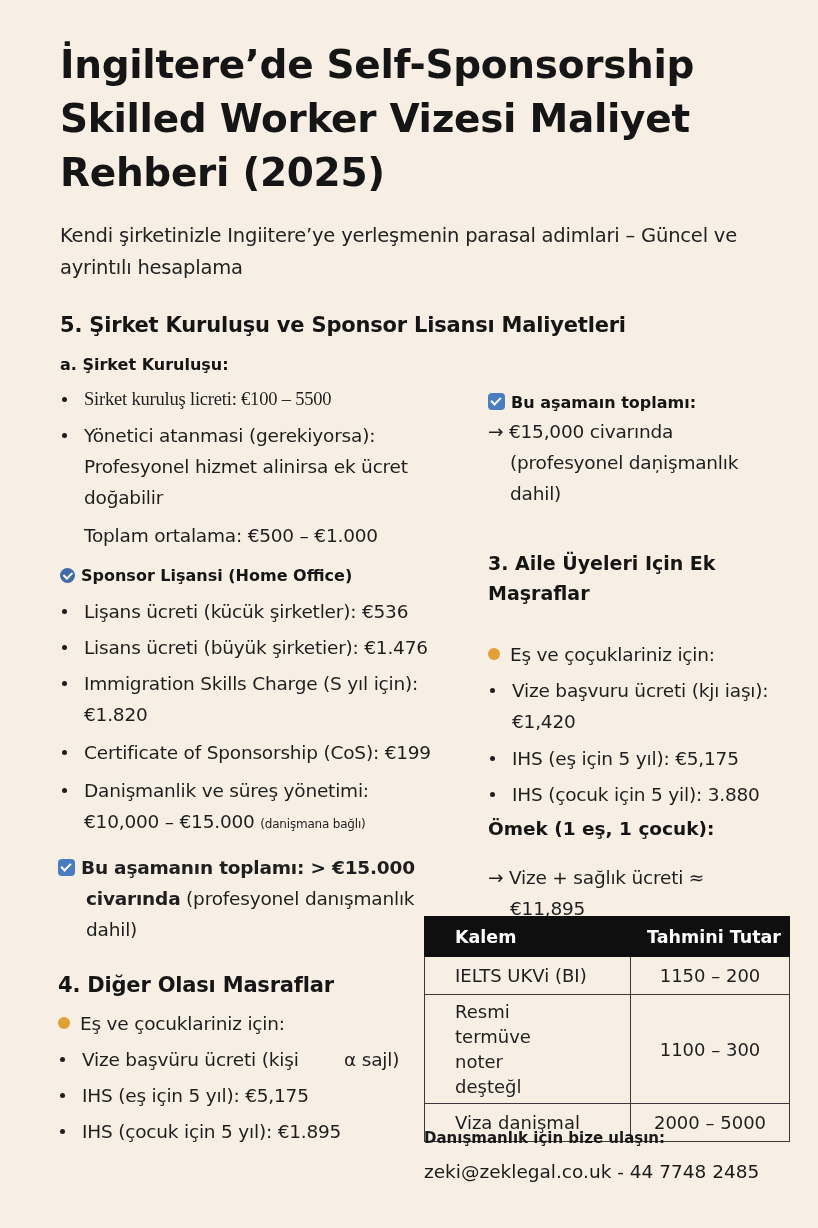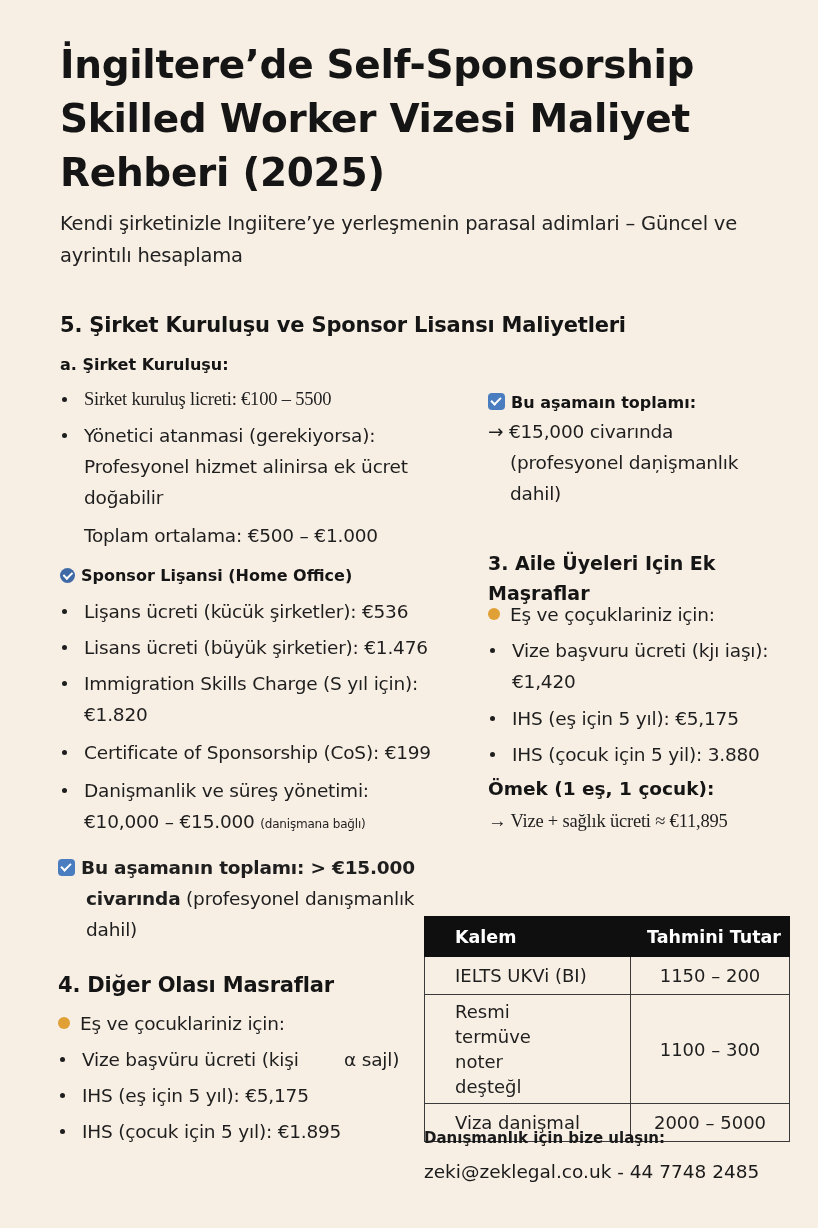--- a/index.html
+++ b/index.html
@@ -15,21 +15,21 @@
     .title {
       left: 60px; top: 38px; width: 720px;
       font-family: "DejaVu Sans", sans-serif;
       font-weight: bold;
       font-size: 39px;
       line-height: 54px;
       letter-spacing: -0.3px;
       color: #151515;
     }
     .subtitle {
-      left: 60px; top: 208px; width: 700px;
+      left: 60px; top: 220px; width: 700px;
       font-size: 19.5px;
       line-height: 32px;
       color: #222;
       letter-spacing: -0.2px;
     }
     .h2 {
       font-weight: bold;
       font-size: 21px;
       line-height: 30px;
       color: #151515;
@@ -186,38 +186,38 @@
 </div>
 
 <div class="abs" style="left:488px; top:390px; width:310px;">
   <div class="h3">
     <span class="check"></span><span>Bu aşamaın toplamı:</span>
   </div>
   <div class="plain" style="margin-top:0; padding-left:22px; text-indent:-22px; width:300px;">→ €15,000 civarında (profesyonel daņişmanlık dahil)</div>
 </div>
 
 <h2 class="abs h3" style="left:488px; top:548px; width:280px; font-size:19px; line-height:30px;">3. Aile Üyeleri Için Ek Maşraflar</h2>
-<div class="abs" style="left:488px; top:599px; width:320px;">
+<div class="abs" style="left:488px; top:639px; width:320px;">
   <div class="plain">
     <span class="odot"></span><span>Eş ve çoçuklariniz için:</span>
   </div>
   <div class="item" style="margin-top:5px; width:310px;">
     <span class="dot"></span>
     <span>Vize başvuru ücreti (kjı iaşı): €1,420</span>
   </div>
   <div class="item" style="margin-top:6px;">
     <span class="dot"></span>
     <span>IHS (eş için 5 yıl): €5,175</span>
   </div>
   <div class="item" style="margin-top:5px;">
     <span class="dot"></span>
     <span>IHS (çocuk için 5 yil): 3.880</span>
   </div>
   <div class="h3" style="margin-top:4px; font-size:18.5px; line-height:30px;">Ömek (1 eş, 1 çocuk):</div>
-  <div class="plain" style="margin-top:2px; padding-left:22px; text-indent:-22px; width:290px;font-family:Liberation Serif, serif;">→ Vize + sağlık ücreti ≈ €11,895</div>
+  <div class="plain" style="margin-top:18px; padding-left:22px; text-indent:-22px; width:290px;">→ Vize + sağlık ücreti ≈ €11,895</div>
 </div>
 
 <div class="abs" style="left:424px; top:916px;">
   <table class="cost">
     <thead>
       <tr>
         <th>Kalem</th>
         <th class="amt">Tahmini Tutar</th>
       </tr>
     </thead>

